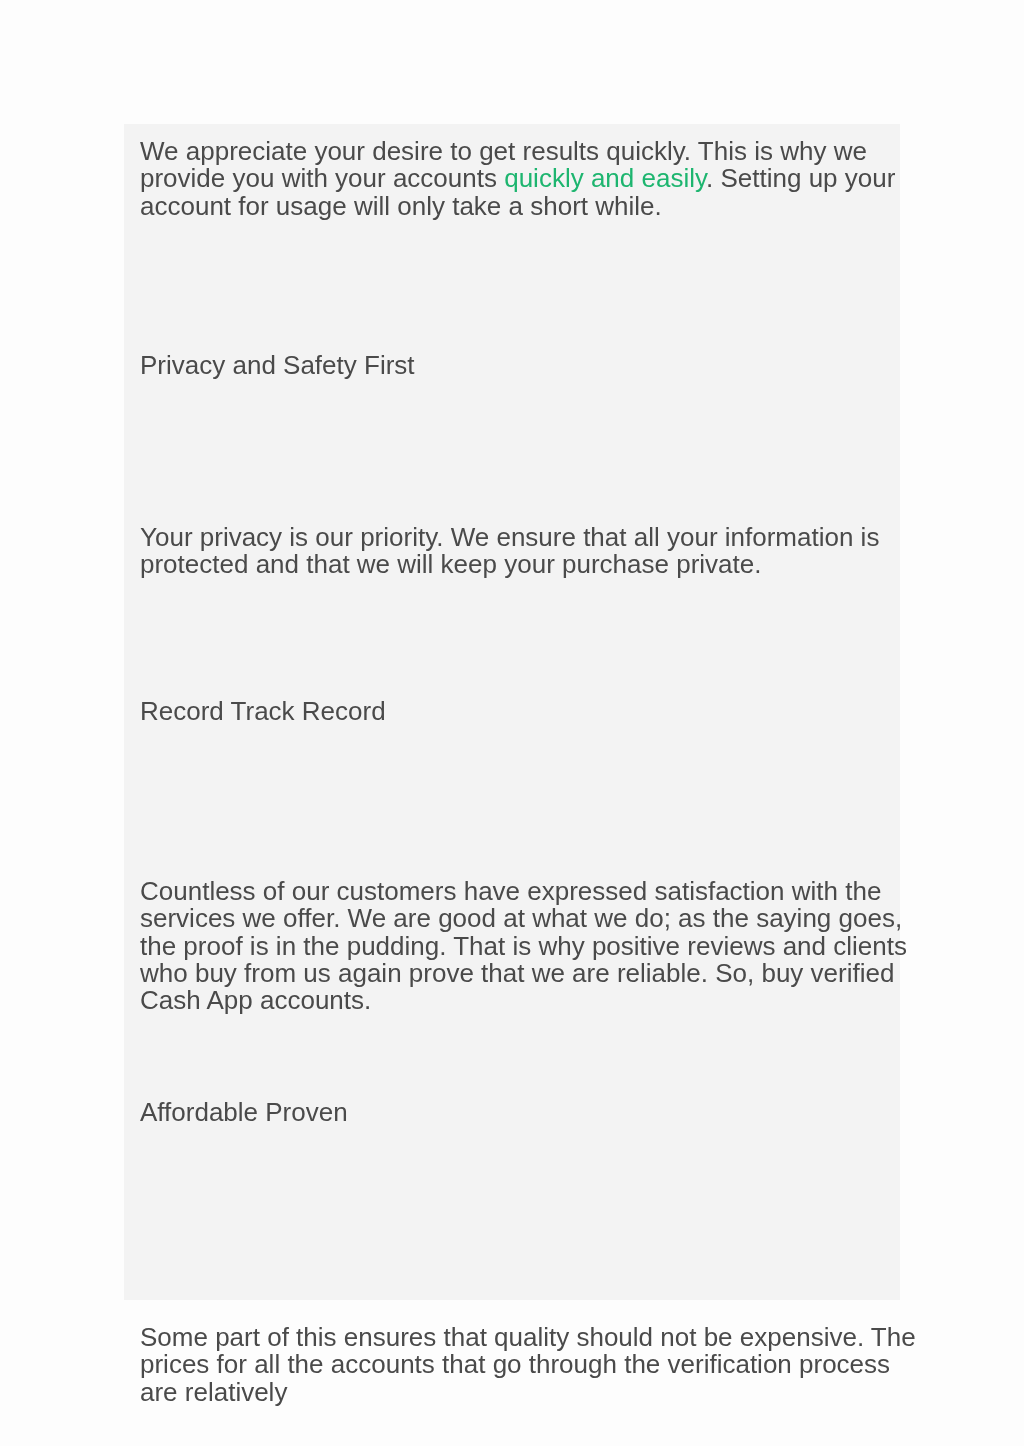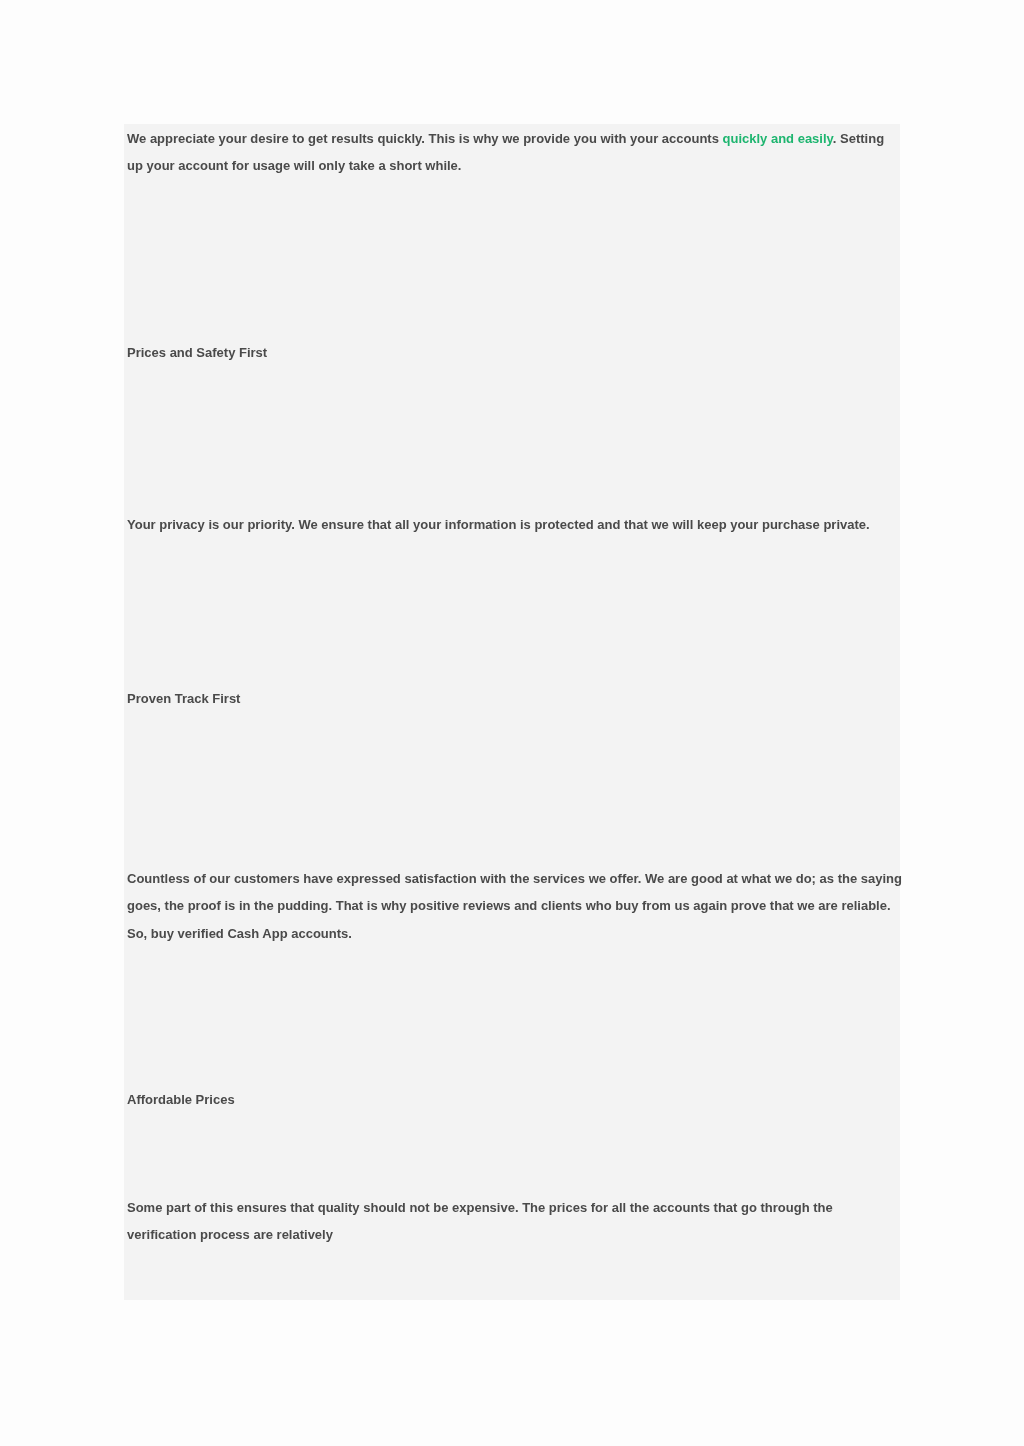--- a/index.html
+++ b/index.html
@@ -1,30 +1,30 @@
 <!DOCTYPE html>
 <html><head>
 <meta charset="utf-8">
 <style>
   html, body { margin: 0; padding: 0; background: #fdfdfd; }
   body { width: 1024px; height: 1446px; position: relative; font-family: "Liberation Sans", sans-serif; }
   .panel { position: absolute; left: 124px; top: 124px; width: 776px; height: 1176px; background: #f3f3f3; }
-  .block { position: absolute; left: 124px; width: 776px; color: #4a4a4a; font-weight: bold; font-size: 13px; line-height: 27.3px; margin: 3px; }
+  .block { position: absolute; left: 124px; width: 776px; color: #4a4a4a; font-weight: normal; font-size: 26px; line-height: 27.3px; margin: 16px; }
   .accent { color: #1db56f; }
 </style>
 </head>
 <body>
 
 <div class="panel"></div>
 
 <p class="block" style="top:122px;"><span>We appreciate your desire to get results quickly. This is why we provide you with your accounts </span><span class="accent">quickly and easily</span><span>. Setting up your account for usage will only take a short while.</span></p>
 
-<h2 class="block" style="top:336px;">Prices and Safety First</h2>
+<h2 class="block" style="top:336px;">Privacy and Safety First</h2>
 
 <p class="block" style="top:508px;">Your privacy is our priority. We ensure that all your information is protected and that we will keep your purchase private.</p>
 
-<h2 class="block" style="top:682px;">Proven Track First</h2>
+<h2 class="block" style="top:682px;">Record Track Record</h2>
 
 <p class="block" style="top:862px;">Countless of our customers have expressed satisfaction with the services we offer. We are good at what we do; as the saying goes, the proof is in the pudding. That is why positive reviews and clients who buy from us again prove that we are reliable. So, buy verified Cash App accounts.</p>
 
-<h2 class="block" style="top:1083px;">Affordable Prices</h2>
+<h2 class="block" style="top:1083px;">Affordable Proven</h2>
 
-<p class="block" style="top:1191px;">Some part of this ensures that quality should not be expensive. The prices for all the accounts that go through the verification process are relatively</p>
+<p class="block" style="top:1308px;">Some part of this ensures that quality should not be expensive. The prices for all the accounts that go through the verification process are relatively</p>
 
 </body></html>

